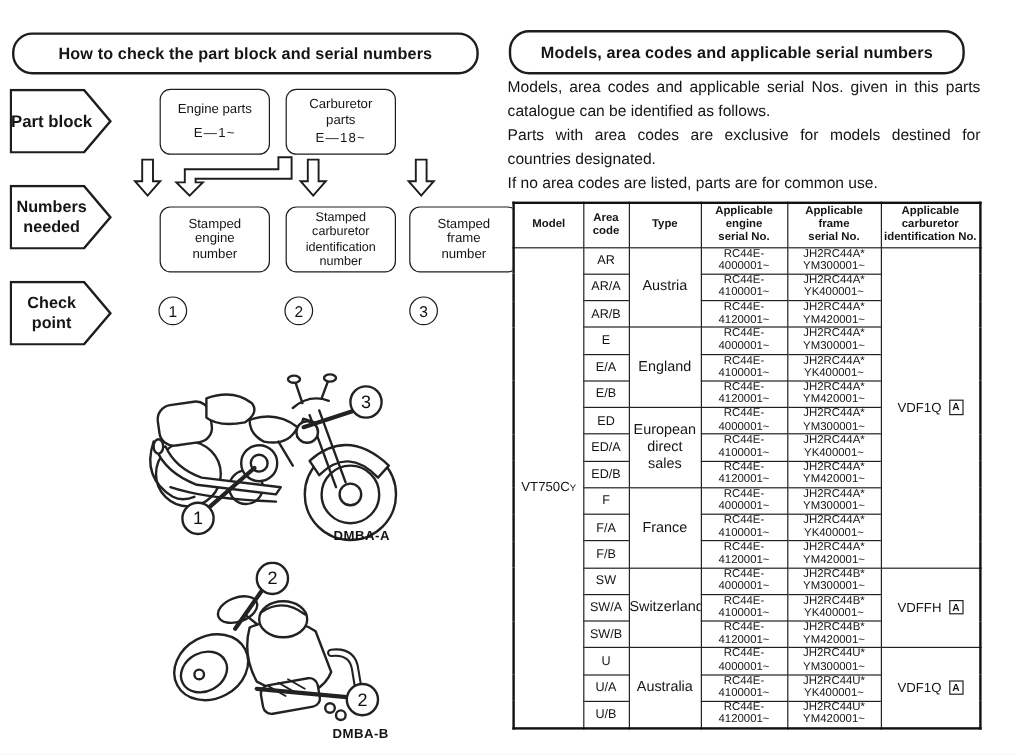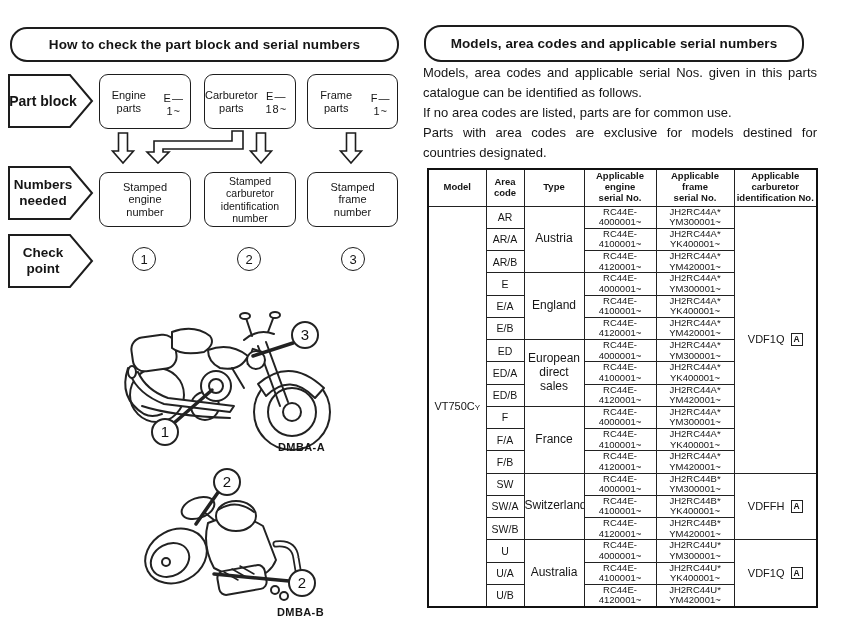--- a/index.html
+++ b/index.html
@@ -9,22 +9,22 @@
   .pill{position:absolute;border:2px solid #1d1d1d;border-radius:17px;display:flex;
         align-items:center;justify-content:center;font-weight:bold;font-size:13.5px;
         letter-spacing:.1px;text-align:center;background:#fff;}
   
   .penta{position:absolute;}
   .penta svg{position:absolute;left:0;top:0;}
   .penta .plab{position:absolute;left:0;top:0;right:16px;bottom:0;display:flex;align-items:center;
         justify-content:center;font-weight:bold;font-size:13.5px;text-align:center;
         white-space:pre-line;line-height:1.15;}
   .fbox{position:absolute;border:1.6px solid #1d1d1d;border-radius:9px;background:#fff;
-        display:flex;flex-direction:row;align-items:center;justify-content:center;
-        text-align:center;font-size:11px;line-height:1.15;}
+        display:flex;flex-direction:column;align-items:center;justify-content:center;
+        text-align:center;font-size:11px;line-height:1.15;margin-left:34px;}
   .fbox .bname{white-space:pre-line;}
   .fbox .bcode{margin-top:7px;letter-spacing:1px;}
   .nbox{justify-content:center;}
   .circ{position:absolute;width:22px;height:22px;border:1.6px solid #1d1d1d;border-radius:50%;
         display:flex;align-items:center;justify-content:center;font-size:13px;background:#fff;}
   .caption{position:absolute;font-size:11px;font-weight:700;letter-spacing:.4px;text-align:center;}
   
   .intro{position:absolute;left:423px;top:63px;width:394px;font-size:13px;line-height:20px;}
   .intro p{margin:0;text-align:justify;}
   table.ser{position:absolute;left:427px;top:168px;width:389px;border-collapse:collapse;
@@ -62,35 +62,31 @@
   </div>
   <div class="fbox" style="left:99px;top:74px;width:90px;height:53px;">
     <span class="bname">Engine parts</span>
     <span class="bcode">E—1~</span>
   </div>
   <div class="fbox" style="left:204px;top:74px;width:90px;height:53px;">
     <span class="bname">Carburetor
 parts</span>
     <span class="bcode" style="margin-top:3px;">E—18~</span>
   </div>
-  <div class="fbox" style="left:307px;top:74px;width:89px;height:53px;">
-    <span class="bname">Frame parts</span>
-    <span class="bcode">F—1~</span>
-  </div>
 
   <svg class="lineart" style="left:97px;top:129px;" width="301" height="40" viewBox="97 129 301 40">
     <g fill="#fff" stroke="#1d1d1d" stroke-width="1.6" stroke-linejoin="miter">
       <polygon points="118.5,133 127.5,133 127.5,151 133.5,151 123,163 112.5,151 118.5,151"></polygon>
       <polygon points="232,131 243,131 243,149 163,149 163,152 169,152 158,163 147,152 154,152 154,141 232,141"></polygon>
       <polygon points="256.5,133 265.5,133 265.5,151 271.5,151 261,163 250.5,151 256.5,151"></polygon>
       <polygon points="346.5,133 355.5,133 355.5,151 361.5,151 351,163 340.5,151 346.5,151"></polygon>
     </g>
   </svg>
 
-  <div class="penta" style="left:8px;top:166px;width:86px;height:54px;">
+  <div class="penta" style="left:8px;top:154px;width:86px;height:54px;">
     <svg width="86" height="54" viewBox="0 0 86 54">
       <polygon points="1,1 62,1 84,27 62,53 1,53" fill="#fff" stroke="#1d1d1d" stroke-width="2"></polygon>
     </svg>
     <div class="plab">Numbers
 needed</div>
   </div>
   <div class="fbox nbox" style="left:99px;top:172px;width:90px;height:53px;">
     <span class="bname">Stamped
 engine
 number</span>
@@ -194,22 +190,22 @@
     <text x="184" y="120" text-anchor="middle" font-size="15" fill="#111" stroke="none">2</text>
   </svg>
   <div class="caption" style="left:277px;top:606px;">DMBA-B</div>
 
   <div class="pill" style="left:424px;top:25px;width:376px;height:33px;">
     <span>Models, area codes and applicable serial numbers</span>
   </div>
 
   <div class="intro">
     <p>Models, area codes and applicable serial Nos. given in this parts catalogue can be identified as follows.</p>
+    <p>Parts with area codes are exclusive for models destined for countries designated.</p>
     <p>If no area codes are listed, parts are for common use.</p>
-    <p>Parts with area codes are exclusive for models destined for countries designated.</p>
   </div>
 
   <table class="ser">
     <colgroup>
       <col style="width:58px">
         <col style="width:38px">
         <col style="width:60px">
       <col style="width:72px">
         <col style="width:78px">
         <col style="width:83px">

